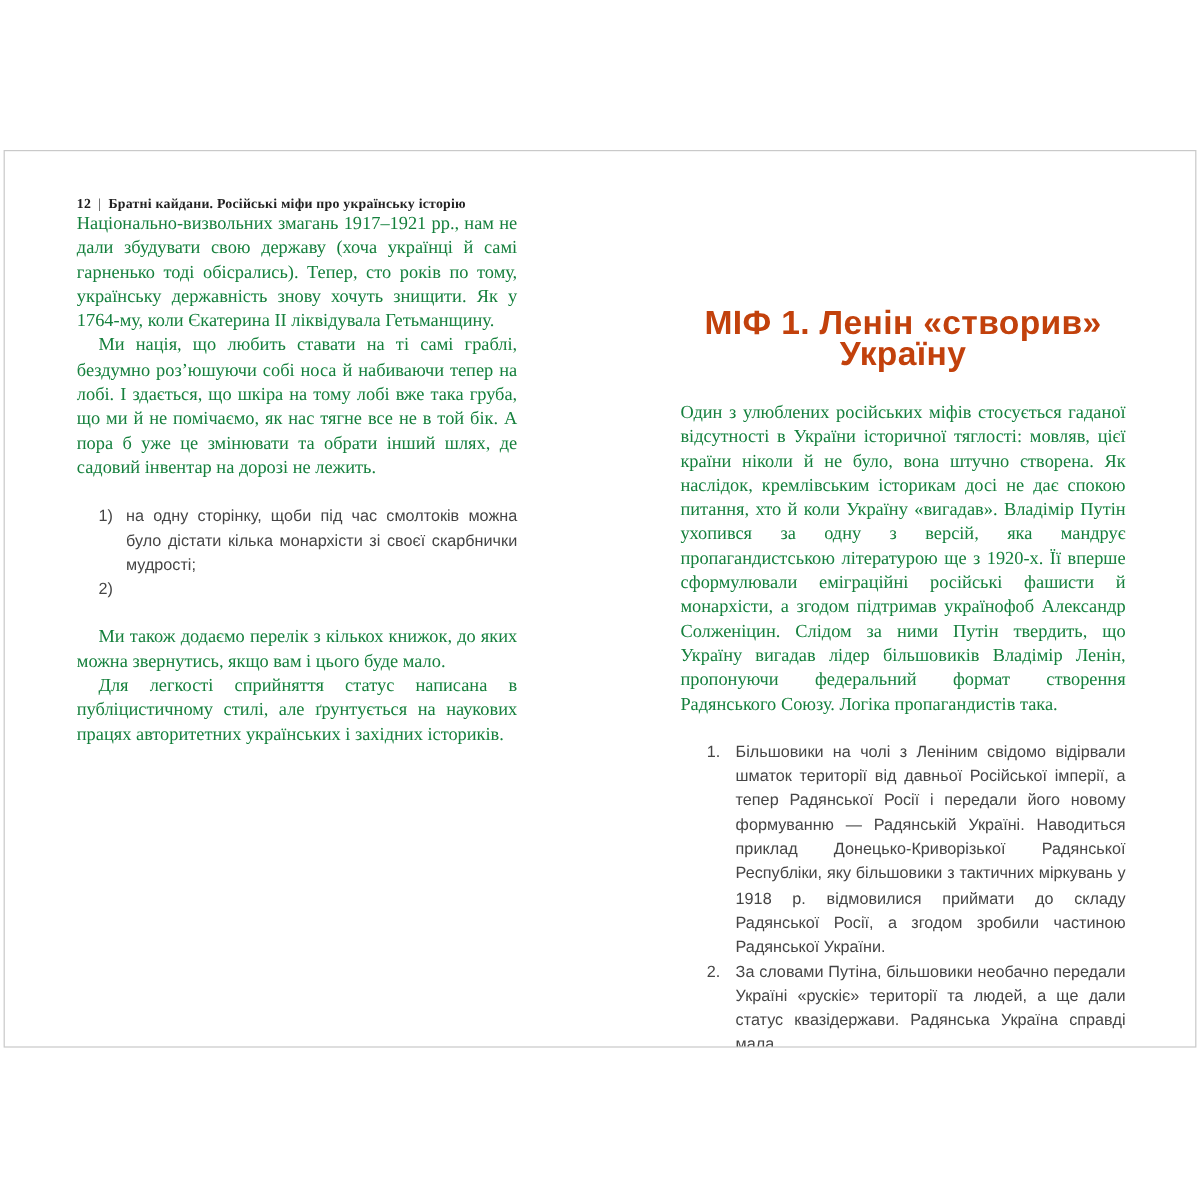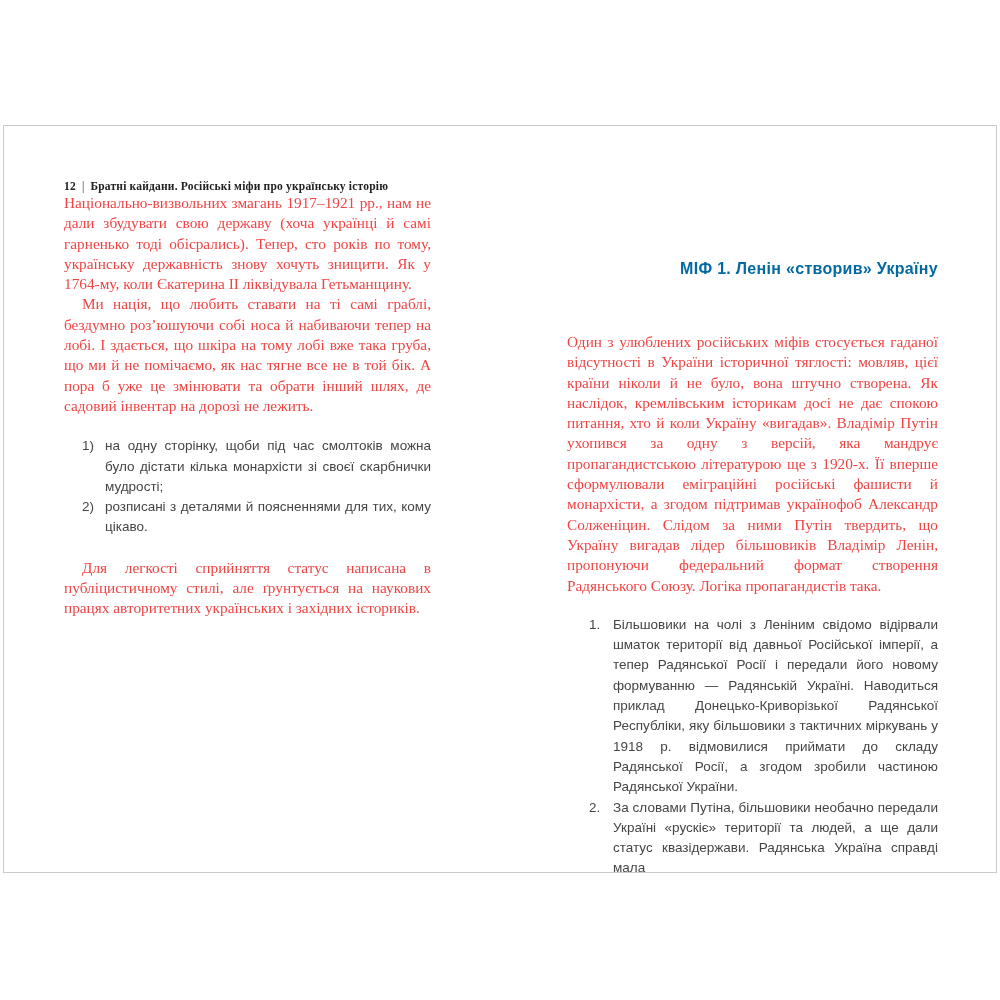--- a/index.html
+++ b/index.html
@@ -17,21 +17,21 @@
     width: 994px;
     height: 748px;
     background: #ffffff;
     border: 1px solid #c9c9c9;
     box-sizing: border-box;
     overflow: hidden;
   }
   .page-left {
     position: absolute;
     left: 60px;
-    top: 54px;
+    top: 38px;
     width: 367px;
   }
   .page-right {
     position: absolute;
     left: 563px;
     top: 130px;
     width: 371px;
   }
   .running-header {
     font-family: "Liberation Serif", serif;
@@ -41,21 +41,21 @@
     color: #222222;
     letter-spacing: 0.2px;
     white-space: nowrap;
   }
   .running-header .sep { margin: 0 6px; font-weight: normal; color: #333; }
   .body-text p {
     margin: 0;
     font-size: 15.3px;
     line-height: 20.3px;
     text-align: justify;
-    color: #ef4444;
+    color: #15803d;
   }
   p.indent { text-indent: 18px; }
   .first-para { margin-top: 22px; }
   .olist {
     font-family: "Liberation Sans", sans-serif;
     font-size: 13.5px;
     line-height: 20.3px;
     color: #454545;
     margin: 20px 0;
   }
@@ -69,27 +69,27 @@
     flex: 1;
     text-align: justify;
   }
   .page-right .olist .marker {
     flex-basis: 46px;
     padding-left: 22px;
   }
   .chapter-title {
     font-family: "Liberation Sans", sans-serif;
     font-weight: bold;
-    font-size: 16px;
+    font-size: 28px;
     line-height: 26px;
     letter-spacing: 0.3px;
-    color: #0369a1;
-    text-align: right;
+    color: #c2410c;
+    text-align: center;
   }
-  .page-right .intro { margin-top: 50px; }
+  .page-right .intro { margin-top: 26px; }
   .page-right .olist { margin-top: 19px; margin-bottom: 0; }
 </style>
 </head>
 <body>
 
 <div class="spread">
 
   <div class="page-left">
     <div class="running-header">
       <span>12</span><span class="sep">|</span><span>Братні кайдани. Російські міфи про українську історію</span>
@@ -97,23 +97,23 @@
     <div class="body-text">
       <p class="first-para">Національно-визвольних змагань 1917–1921 рр., нам не дали збудувати свою державу (хоча українці й самі гарненько тоді обісрались). Тепер, сто років по тому, українську державність знову хочуть знищити. Як у 1764-му, коли Єкатерина II ліквідувала Гетьманщину.</p>
       <p class="indent">Ми нація, що любить ставати на ті самі граблі, бездумно роз’юшуючи собі носа й набиваючи тепер на лобі. І здається, що шкіра на тому лобі вже така груба, що ми й не помічаємо, як нас тягне все не в той бік. А пора б уже це змінювати та обрати інший шлях, де садовий інвентар на дорозі не лежить.</p>
       <div class="olist">
         <div class="item">
           <div class="marker">1)</div>
           <div class="text">на одну сторінку, щоби під час смолтоків можна було дістати кілька монархісти зі своєї скарбнички мудрості;</div>
         </div>
         <div class="item">
           <div class="marker">2)</div>
-          <div class="text">розписані з деталями й поясненнями для тих, кому цікаво.</div>
         </div>
       </div>
+      <p class="indent">Ми також додаємо перелік з кількох книжок, до яких можна звернутись, якщо вам і цього буде мало.</p>
       <p class="indent">Для легкості сприйняття статус написана в публіцистичному стилі, але ґрунтується на наукових працях авторитетних українських і західних істориків.</p>
     </div>
   </div>
 
   <div class="page-right">
     <div class="chapter-title">МІФ 1. Ленін «створив» Україну</div>
     <div class="body-text">
       <p class="intro">Один з улюблених російських міфів стосується гаданої відсутності в України історичної тяглості: мовляв, цієї країни ніколи й не було, вона штучно створена. Як наслідок, кремлівським історикам досі не дає спокою питання, хто й коли Україну «вигадав». Владімір Путін ухопився за одну з версій, яка мандрує пропагандистською літературою ще з 1920-х. Її вперше сформулювали еміграційні російські фашисти й монархісти, а згодом підтримав українофоб Александр Солженіцин. Слідом за ними Путін твердить, що Україну вигадав лідер більшовиків Владімір Ленін, пропонуючи федеральний формат створення Радянського Союзу. Логіка пропагандистів така.</p>
       <div class="olist">
         <div class="item">

